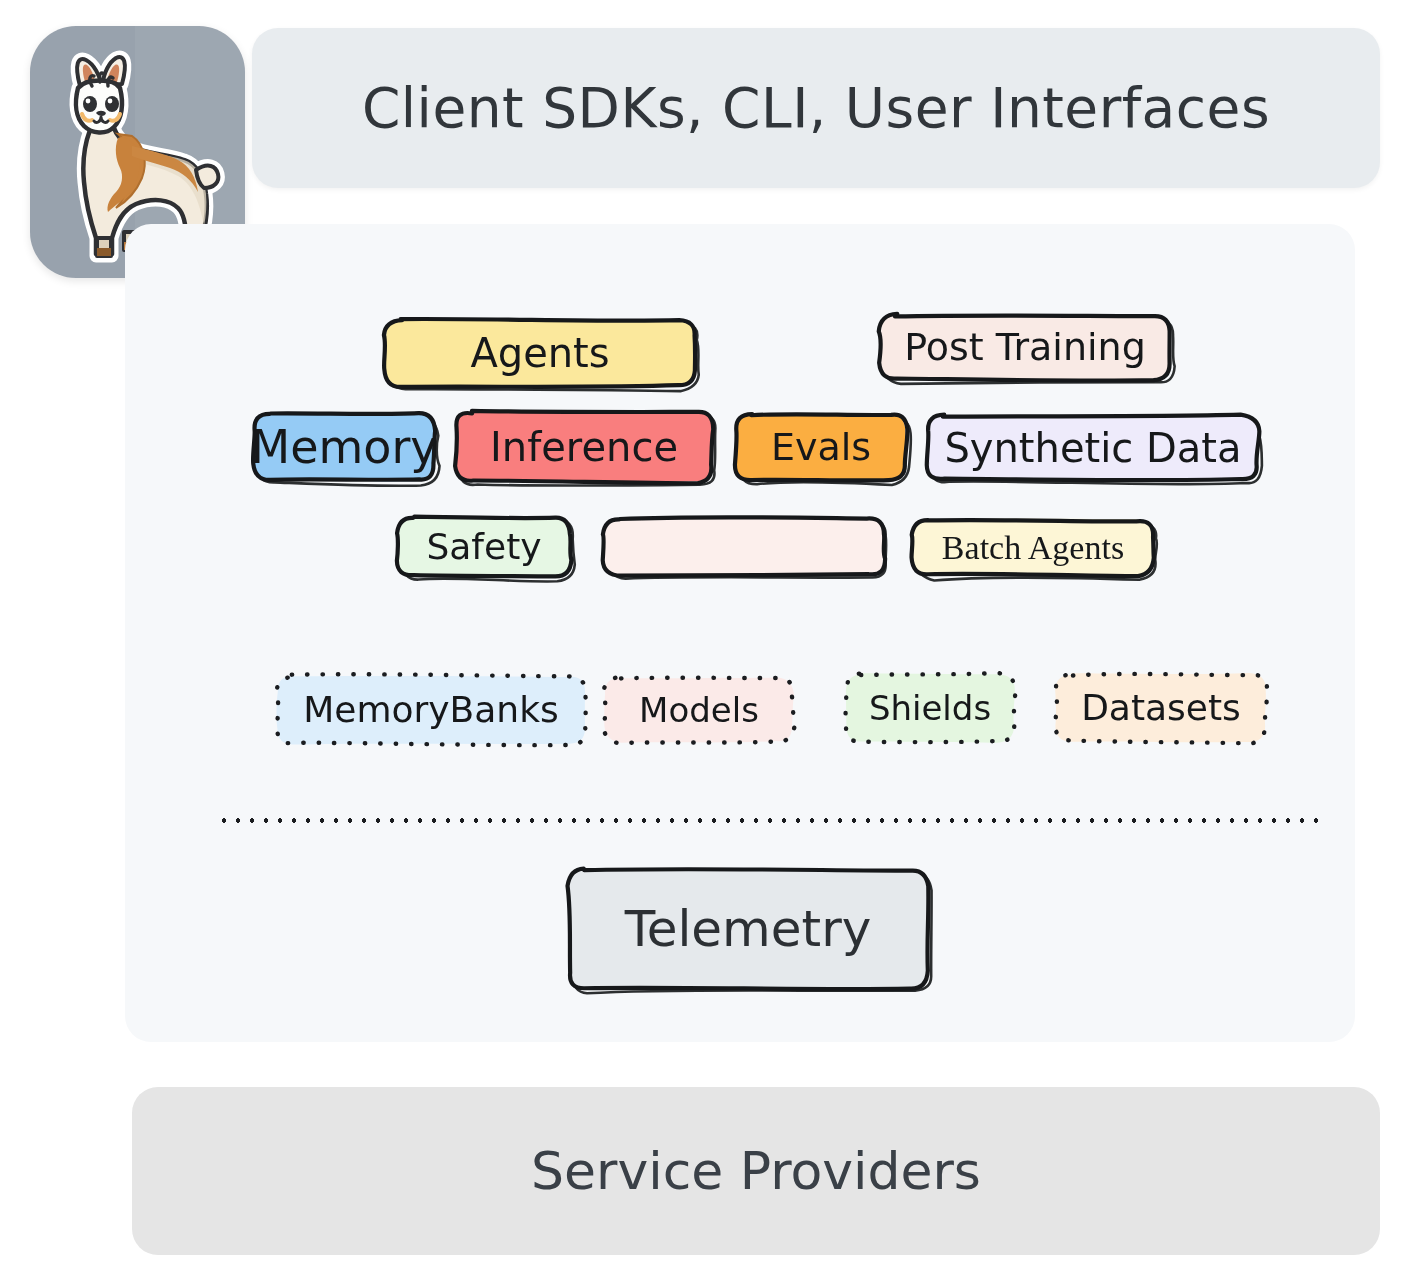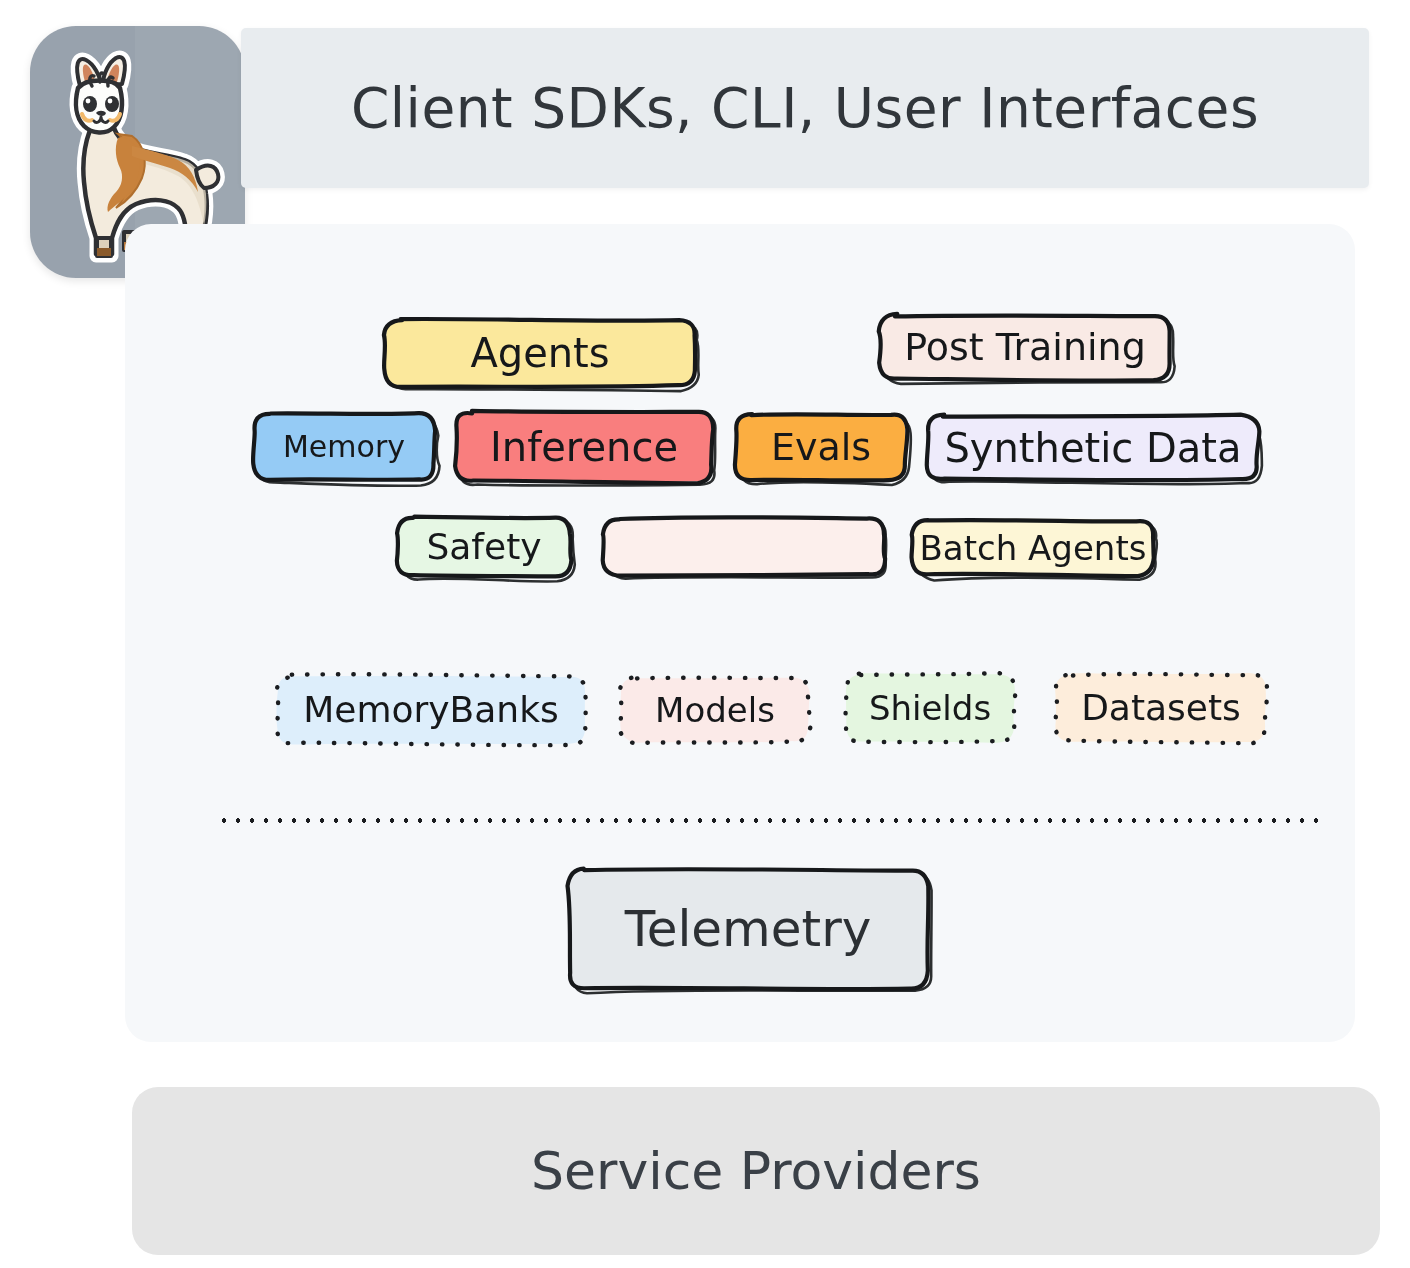--- a/index.html
+++ b/index.html
@@ -11,26 +11,26 @@
     width: 1410px;
     height: 1268px;
     position: relative;
     font-family: "DejaVu Sans", sans-serif;
     overflow: hidden;
   }
 
   
   #header-banner {
     position: absolute;
-    left: 241px;
+    left: 252px;
     top: 28px;
     width: 1128px;
     height: 160px;
     background: #e8ecef;
-    border-radius: 5px;
+    border-radius: 26px;
     box-shadow: 0 2px 5px rgba(0,0,0,0.05);
   }
   #header-title {
     position: absolute;
     left: 0;
     top: 0;
     width: 100%;
     height: 100%;
     display: flex;
     align-items: center;
@@ -223,21 +223,21 @@
       <span class="bx-label" style="font-size: 38px;">Post Training</span>
     </div>
     <div class="sketch-box" style="left: 254px; top: 414px; width: 180px; height: 66px;">
       <svg width="192" height="78">
         <g transform="translate(6,6)">
           <path d="M 16.751339586172254 -0.6366275502368808 C 64.36564103653654 -2.674959927648306, 125.36513028414919 2.644922527186573, 163.7082643101923 1.2896219465881587 Q 178.60934373522178 1.7195691028609874, 180.79963876521214 18.15436383187771 C 178.9959553231485 25.27296286877245, 178.05784253804015 40.089330330118536, 182.00643963823094 48.37752545196563 Q 181.1916321708821 66.17793656811118, 163.30473434450104 67.97347968798131 C 121.71633616639302 69.43606440849602, 52.04825092190877 66.18448926929385, 17.039670417364686 64.84016303569078 Q -1.7843177164904775 65.1916577687487, 1.9862255114130678 48.258083916828035 C 0.6703572676517069 42.68963703799993, 0.82937591066584 23.036400137692688, -1.8221079948358239 14.728594980947673 Q 1.199361006449908 -0.582039886340499, 15.496888161543756 2.005792702175677" fill="none" stroke="#16181a" stroke-width="2.6" stroke-linecap="round" stroke-linejoin="round" opacity="0.9" transform="translate(3.5,3.5)"></path>
           <path d="M 15.424211938120425 -0.962709776032716 C 63.17103946730494 -2.189693912472576, 125.60133190955965 0.09775012886151668, 162.79423354007304 1.0442803961224854 Q 179.8873461039737 -1.365292875189334, 180.5379157975316 15.353876618389041 C 181.23921434115618 25.612203322257848, 179.89597156606615 40.63199657546357, 178.76076381150634 48.64433789951727 Q 181.20318430438638 66.21524905869737, 164.10041856821627 67.07825050121173 C 123.17651978321373 68.23314416559414, 53.65322589445859 66.05296401171013, 17.182582139968872 64.99752201074735 Q -0.21407045442610978 66.23783670356497, -0.6000081915408373 51.22596581177786 C -0.496160133741796 39.73437376094982, 1.2454353235661983 23.552949350271373, 0.4782507827505469 14.64514817809686 Q 0.3321370009332895 -0.5975311922840774, 15.8531536700204 0.07358103273436427" fill="#95cbf5" stroke="none"></path>
           <path d="M 16.58923404943198 -0.48566531552933156 C 62.64887245791032 -1.0637928909156473, 124.84645255096255 1.0405948859173804, 164.41068554623052 -0.9329567172098905 Q 179.92849012557417 -1.2655247335787863, 181.15104368934408 16.705209370469674 C 180.08558495342731 26.652807519631462, 180.39481847500429 40.280310426978396, 179.421670130454 49.18209786922671 Q 180.1639785063453 67.03147833212279, 165.17898060195148 65.3946672056336 C 123.5386611792259 66.75755489612929, 52.52168353367597 64.09209591024555, 16.15320539707318 65.92176715261303 Q 1.17790712043643 66.55784836714156, -0.7384797767736018 49.65776983904652 C -1.7004571678116918 40.910952162304895, 1.1061644707806408 24.13393006472848, 0.6491960976272821 16.842606970341876 Q -0.9244877700693905 -0.29727083374746144, 15.973660425283015 -0.17240187129937112" fill="none" stroke="#16181a" stroke-width="4.2" stroke-linecap="round" stroke-linejoin="round"></path>
         </g>
       </svg>
-      <span class="bx-label" style="font-size: 30px;">Memory</span>
+      <span class="bx-label" style="font-size: 46px;">Memory</span>
     </div>
     <div class="sketch-box" style="left: 456px; top: 412px; width: 256px; height: 70px;">
       <svg width="268" height="82">
         <g transform="translate(6,6)">
           <path d="M 15.759601836837827 1.4861615664325656 C 88.92006524652243 -1.1168331773392857, 179.09418840613216 -0.4845837831683457, 240.61702078990638 -0.4309819980524481 Q 257.1283908294514 -1.0159083575941623, 255.7797746576369 14.850702109653502 C 255.06777007710187 29.52628709776327, 256.5701034877449 43.24663770580664, 254.66595688257365 54.91866500889883 Q 257.11263639628885 69.33623181479052, 239.9002132659778 69.12525077788159 C 172.36975243829193 69.95604691753165, 76.73410343248396 70.83465446254239, 18.05796244367957 68.975264818687 Q -1.0889759542420507 71.73846433116123, 1.1795252282172441 53.86919738883152 C 0.9223438763991001 44.37956229215488, 0.06304817944765095 26.00959418164566, -1.6060971746221187 15.339111198764295 Q 1.10682221762836 1.4904969261027874, 15.634620322473348 -1.3690359712578357" fill="none" stroke="#16181a" stroke-width="2.6" stroke-linecap="round" stroke-linejoin="round" opacity="0.9" transform="translate(3.5,3.5)"></path>
           <path d="M 16.306029464583844 -1.2444732531905174 C 90.21922337794676 -1.2658328383043407, 177.85581179102883 1.8224525829404592, 239.94660929189996 -0.3074099129065871 Q 256.77570948703215 -0.705107494443655, 255.20880149910226 15.776283521018922 C 256.0888143456541 27.259690215066076, 255.01622318299488 40.654664863832295, 254.6934607747011 53.056999653577805 Q 255.4093619191088 69.2093948630616, 239.0454279451631 69.2114129345864 C 175.05593276100234 71.3199977305904, 76.18350131465122 69.94676014766097, 16.195775701198727 69.0100281348452 Q 1.3421435258351266 68.91333103813231, -0.9927624928764999 52.67253506798297 C -1.0049753201194107 42.21626856178045, -0.4112120679579674 26.393572588078676, 0.4731619848869741 17.013884314522148 Q 0.8496203009970485 -0.7074925636872649, 15.60141877932474 1.05464583709836" fill="#f97e7e" stroke="none"></path>
           <path d="M 15.963334386469796 -1.122157443780452 C 88.18909526164643 0.298595950193703, 178.33220009231007 -0.03314363574609169, 240.79791365540586 -0.06453163549304008 Q 257.1876348659862 -1.3664904297329485, 257.2256526823621 17.239312733523548 C 255.4859722016845 27.837212793994695, 255.58412793814205 43.01443980820477, 255.12995596346445 52.658289588522166 Q 257.1855387769174 68.64085232559592, 241.42546645947732 71.26666540512815 C 174.02167485437357 71.09518006742, 76.85992620368488 68.47239249562844, 17.326989858178422 68.50188835617155 Q 1.4242603650782257 70.6923857522197, -0.8975825740490109 54.074134988710284 C 0.5002869043964893 41.917744484823196, 1.0968042507302016 24.25365060735494, 0.48541139834560454 15.116035135928541 Q -0.9071646260563284 -1.4909824915230274, 16.07650155131705 1.452909932937473" fill="none" stroke="#16181a" stroke-width="4.2" stroke-linecap="round" stroke-linejoin="round"></path>
         </g>
       </svg>
       <span class="bx-label" style="font-size: 40px;">Inference</span>
@@ -274,40 +274,40 @@
     </div>
     <div class="sketch-box" style="left: 604px; top: 518px; width: 280px; height: 57px;">
       <svg width="292" height="69">
         <g transform="translate(6,6)">
           <path d="M 15.069488258939236 -1.8170900870114566 C 97.96161633590236 -3.2897830386087303, 194.12635888447986 -0.11911209627985953, 266.1766388473101 0.8160179181024433 Q 278.8638285498135 1.255577361956239, 278.1471092888154 14.127664549089967 C 279.3722730598413 23.55363132953644, 278.12749571995806 34.15196233149617, 277.9385327580385 40.277773099765184 Q 279.90758571932093 56.15815174002201, 264.3637592061423 55.931303053349254 C 190.25357525171714 56.72456352036446, 82.03243373883888 54.28783986933529, 18.09720441037789 57.209883337654176 Q 1.5013078934513033 55.76004611104727, 1.1916900341399015 40.69277579989284 C -1.2229842853732409 35.961088187024, -0.6467948003672064 19.543617856390775, -1.0488920659758152 16.772580686956644 Q 1.7066555884666743 -0.0679084287956357, 17.761258025001734 0.6527650926262141" fill="none" stroke="#16181a" stroke-width="2.6" stroke-linecap="round" stroke-linejoin="round" opacity="0.9" transform="translate(3.5,3.5)"></path>
           <path d="M 15.643126119766384 0.7654944648966193 C 98.53517236923798 -1.4711038120836017, 197.18818186642602 -0.4777969036623836, 264.7699216949753 0.17031916230916977 Q 281.1646329947747 0.9966177297756075, 279.38764506718144 14.966440507397056 C 280.14656540798023 23.346708622016013, 278.9300515274517 33.57972190454602, 278.6641547919251 41.11601945515722 Q 279.1445858961903 58.29984640963376, 264.30598595114424 56.12631870377809 C 190.7013965460472 59.126799507737154, 83.51160651976242 57.26329787712544, 16.75991255035624 56.69887204281986 Q -0.7519349525682628 57.134066636301576, 0.7287802065722644 39.73433502241969 C 0.16418346026912334 35.775194786451756, 0.3629089347086847 19.47553629733622, -1.2836861032061277 16.650051143951714 Q 0.6413765507750213 1.1641691163182257, 14.859329918865114 1.1941892785951493" fill="#fcefec" stroke="none"></path>
           <path d="M 15.714999957475811 1.0124213432427496 C 97.3445650562644 -2.3415175802540036, 195.15793162351474 -0.2561652061063797, 262.8185096969828 0.5615742153022438 Q 280.0289298859425 -0.7733976601157337, 279.9679997768253 16.536724065663293 C 281.08360211132094 21.562550410581753, 278.1803775103763 34.5336629869882, 281.09162045503035 40.24611331499182 Q 281.4738406725228 58.353634904371575, 264.8474030136131 56.20943822222762 C 189.2650573445484 57.33463835106231, 83.35950591461733 57.39073232947849, 16.93892909772694 57.664597855182365 Q -0.5468986560590565 57.22272721747868, -1.270122385583818 42.244340013945475 C -0.9800834893248975 36.32813539347611, 0.5240297466516495 19.092249255375936, -1.0999914505518973 16.438974021701142 Q 0.9416760122403502 0.9724782875273377, 15.1297503602691 1.4266308413352817" fill="none" stroke="#16181a" stroke-width="4.2" stroke-linecap="round" stroke-linejoin="round"></path>
         </g>
       </svg>
     </div>
-    <div class="sketch-box" style="left: 913px; top: 520px; width: 240px; height: 55px;">
+    <div class="sketch-box" style="left: 913px; top: 520px; width: 240px; height: 55px; font-family: Liberation Serif, serif;">
       <svg width="252" height="67">
         <g transform="translate(6,6)">
           <path d="M 15.170029649417847 -2.1591036770492793 C 83.39065862903371 -3.0668085758015518, 168.2940630032681 -0.42078609719872473, 223.46025937320664 -1.1281141282990577 Q 241.66929209185764 1.457898421958089, 239.4095088684 14.987872602976859 C 242.38316913610325 20.144971330463886, 237.94253948079424 32.267968081496655, 238.80955230174587 36.883762611076236 Q 240.99890075186266 52.912693299539384, 222.85311487903817 56.28273011520505 C 165.38371076555924 54.340741551630195, 73.16992633743212 52.355513273850086, 17.7708543905057 57.04305558297783 Q 2.132955255266279 53.38497118353844, -0.0020216028206050396 41.03026411291212 C 0.911244124453515 34.86495506726205, -0.6279665498994291 17.717227733321486, 0.5315060301683844 14.11356511041522 Q -0.9958870249800384 0.18844418209046127, 15.490893205534666 -1.9483583282679322" fill="none" stroke="#16181a" stroke-width="2.6" stroke-linecap="round" stroke-linejoin="round" opacity="0.9" transform="translate(3.5,3.5)"></path>
           <path d="M 15.829856920894235 -0.7477581989020109 C 84.04496295424178 -2.4976003731414673, 167.19988702265545 -0.5526241010427474, 222.62920214468613 -1.0391259910538793 Q 239.07073136558756 -0.21270503886044023, 239.40618114965037 15.53911209795624 C 239.92584093464538 23.142730932682753, 239.76671408275143 33.71958213653416, 238.71680483734235 39.23286760188639 Q 239.40602027000858 55.550926378555594, 224.59125557718798 54.55060915499926 C 164.364715460781 57.04334683131426, 73.2453837021254 55.52777060590684, 16.62878741370514 53.630787872709334 Q 0.8448118279688059 55.66894010081887, 0.5823058576323091 40.31866574343294 C -1.5424219631589948 33.94276309795678, 1.0066168275661767 19.03589491415769, 0.6429786506108939 15.49939842224121 Q 0.019771375600248574 -0.5900386722758412, 16.140020379330963 -1.1171038050204514" fill="#fdf6d6" stroke="none"></path>
           <path d="M 15.089100294513628 0.3759292149916291 C 85.2847878600005 -0.9791287391446533, 167.44367916486226 1.6700962722301482, 223.20573780615814 1.4299992970190942 Q 241.2880746263545 -0.874363356269896, 240.04260876984335 17.070827428717166 C 240.48398935957812 23.346955684944987, 240.36968697351404 33.66779236821458, 240.7999062880408 37.722305034287274 Q 239.49540094309486 53.9630088978447, 225.09388887113892 56.081436421722174 C 163.8680710196961 55.67226352235302, 72.89774858462624 52.77102891486138, 15.112713558832183 54.244719058740884 Q -0.30054541141726077 55.357264602556825, -1.429225182859227 37.66070516360924 C -1.7793394171167165 33.61492771599442, 0.5146695266012102 20.051969798002393, -1.263776149833575 14.712402187287807 Q 0.9589991562534124 -0.2212333702482283, 15.232591486303136 0.05194264557212591" fill="none" stroke="#16181a" stroke-width="4.2" stroke-linecap="round" stroke-linejoin="round"></path>
         </g>
       </svg>
       <span class="bx-label" style="font-size: 34px;">Batch Agents</span>
     </div>
     <div class="sketch-box" style="left: 277px; top: 676px; width: 308px; height: 68px;">
       <svg width="320" height="80">
         <g transform="translate(6,6)">
           <path d="M 15.82055547228083 0.2168477890547365 C 107.2854258755222 -0.2551968759577722, 214.9393959295936 -0.010943684550002275, 291.3828239478171 0.9510897772852333 Q 307.83088524295016 -0.8216288259718568, 307.99779873546214 15.459494640724733 C 307.7862018772401 26.84906260366552, 307.8997158829123 41.44935410008765, 308.0527979484759 52.62453643283807 Q 307.8252193244174 67.51532543343492, 292.78643779801206 67.69508554446512 C 210.0252503269911 68.68988436975516, 91.44991625426336 66.71247727825306, 16.260933720879258 68.62109608505853 Q -0.11966841807588936 67.6457517705392, 0.48520631752908233 52.96503463597037 C -1.3532118813134733 42.82260623163543, -0.2929374849423766 24.082225830825045, 0.870403599459678 15.070740160671994 Q 0.2852920912206173 -0.26251146174035966, 17.028496168088168 -0.4964635020587594" fill="#ddeefb" stroke="none"></path>
           <path d="M 14.779556883871555 -1.3224561862647535 C 107.97197517454624 -2.7471709038317207, 214.5067170187831 0.06110744014382352, 290.8172229111195 0.3215486340224743 Q 308.8954637721181 0.9907023794949055, 308.03364627063274 15.414042481034993 C 309.4161622866988 26.285684863477947, 308.35279814004895 42.07948254272341, 308.23484420925377 51.212825674563646 Q 309.41137056648734 69.54759980663657, 292.12355925291774 69.02088045850397 C 208.04060881972316 69.87106715485454, 93.61135175973176 66.6832850368321, 15.781350454688072 66.72100717648864 Q 0.42586226314306264 69.5389757193625, 0.31468937397003177 53.08562498018146 C 0.27555405050516124 41.52133461669087, 2.2582648903131486 25.201966006606817, 0.02256472557783127 14.705259952694178 Q -0.02182421088218689 0.21079884096980095, 16.69618277102709 1.582361377030611" fill="none" stroke="#1b1d20" stroke-width="4.4" stroke-linecap="round" stroke-dasharray="0.4 15"></path>
         </g>
       </svg>
       <span class="bx-label" style="font-size: 36px;">MemoryBanks</span>
     </div>
-    <div class="sketch-box" style="left: 621px; top: 678px; width: 188px; height: 64px;">
+    <div class="sketch-box" style="left: 605px; top: 678px; width: 188px; height: 64px;">
       <svg width="200" height="76">
         <g transform="translate(6,6)">
           <path d="M 16.104796023620292 0.3205661077052355 C 66.41977759734728 -0.055425987783819464, 131.1770336782094 0.5625710569694639, 172.6079516370315 -0.38202058477327233 Q 187.10547980922274 0.4987960264086724, 188.97520743557251 16.876045888941736 C 187.55264028175736 24.734341676346958, 187.84817095999605 39.03653698125854, 187.0380789137911 47.023327679559586 Q 187.42516846419312 64.85721059432254, 171.38386425352655 62.965950826741754 C 128.4592318600137 65.80113880874589, 56.84497729423456 63.49003531947733, 16.659502525860443 64.76120739532635 Q 1.059055126598105 63.453950250707564, -0.5395914472173899 48.26567001426592 C -1.0501544714439661 40.177769272699955, -0.3320095719303936 22.5766321018897, 0.0687474926467985 15.439547452516853 Q -0.9572498436551542 -0.37666055513545876, 16.00881269085221 -0.1364096850156784" fill="#fbeae8" stroke="none"></path>
           <path d="M 16.040587002038954 0.4349864058196545 C 64.30256447345018 -0.9944128195941451, 132.95688256919382 0.27390488967299453, 172.69190045446157 -0.040619834512472155 Q 188.8253756403923 -0.05675848796963692, 186.43322985321282 15.076836604624987 C 188.2047309190035 24.48837179169059, 187.81198128908872 38.11063792482018, 189.5472288310528 48.22542564198375 Q 186.57214051038028 64.13845822885632, 172.73880458772183 63.46179518327117 C 129.22285195678472 65.52878460779786, 57.35471224784851 63.799767555445435, 16.045645321905614 64.9348624534905 Q 0.2808137804269791 65.51328273043036, -1.507712884247303 48.566765771061185 C 0.5504931271076203 40.40781632468104, 1.223257227241993 24.431592491418122, -1.1528047353029252 14.853387411683798 Q -1.3631495133042337 -0.48821521624922753, 16.722590267658234 -0.8793086655437947" fill="none" stroke="#1b1d20" stroke-width="4.4" stroke-linecap="round" stroke-dasharray="0.4 15"></path>
         </g>
       </svg>
       <span class="bx-label" style="font-size: 34px;">Models</span>
     </div>
     <div class="sketch-box" style="left: 846px; top: 674px; width: 168px; height: 68px;">
       <svg width="180" height="80">

